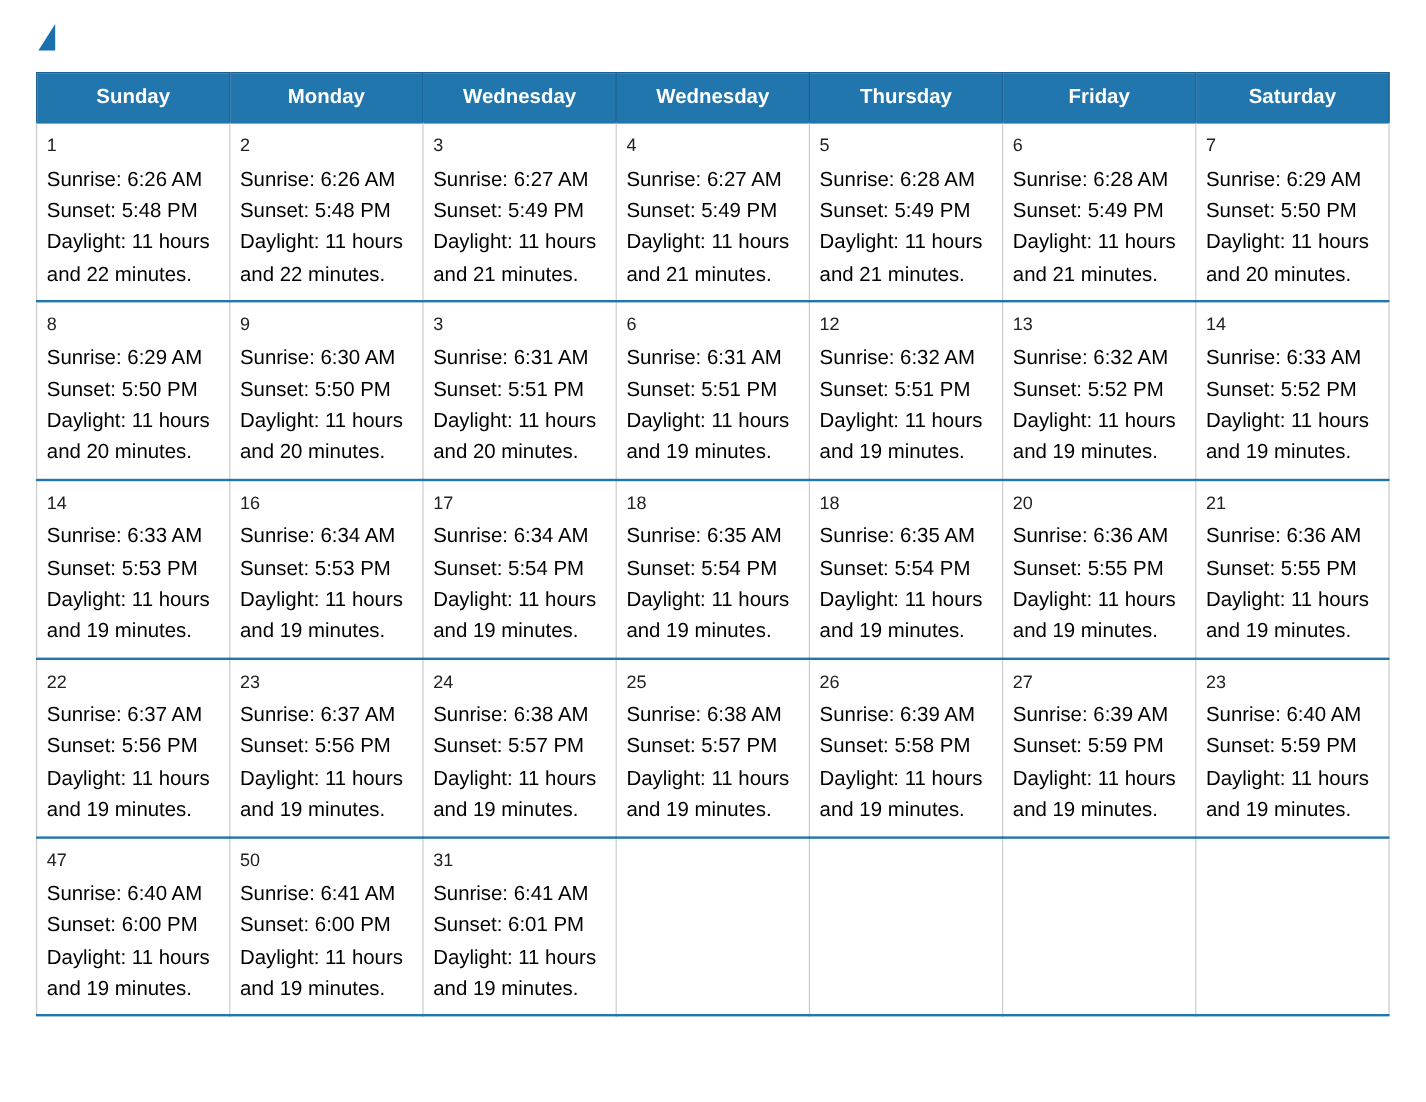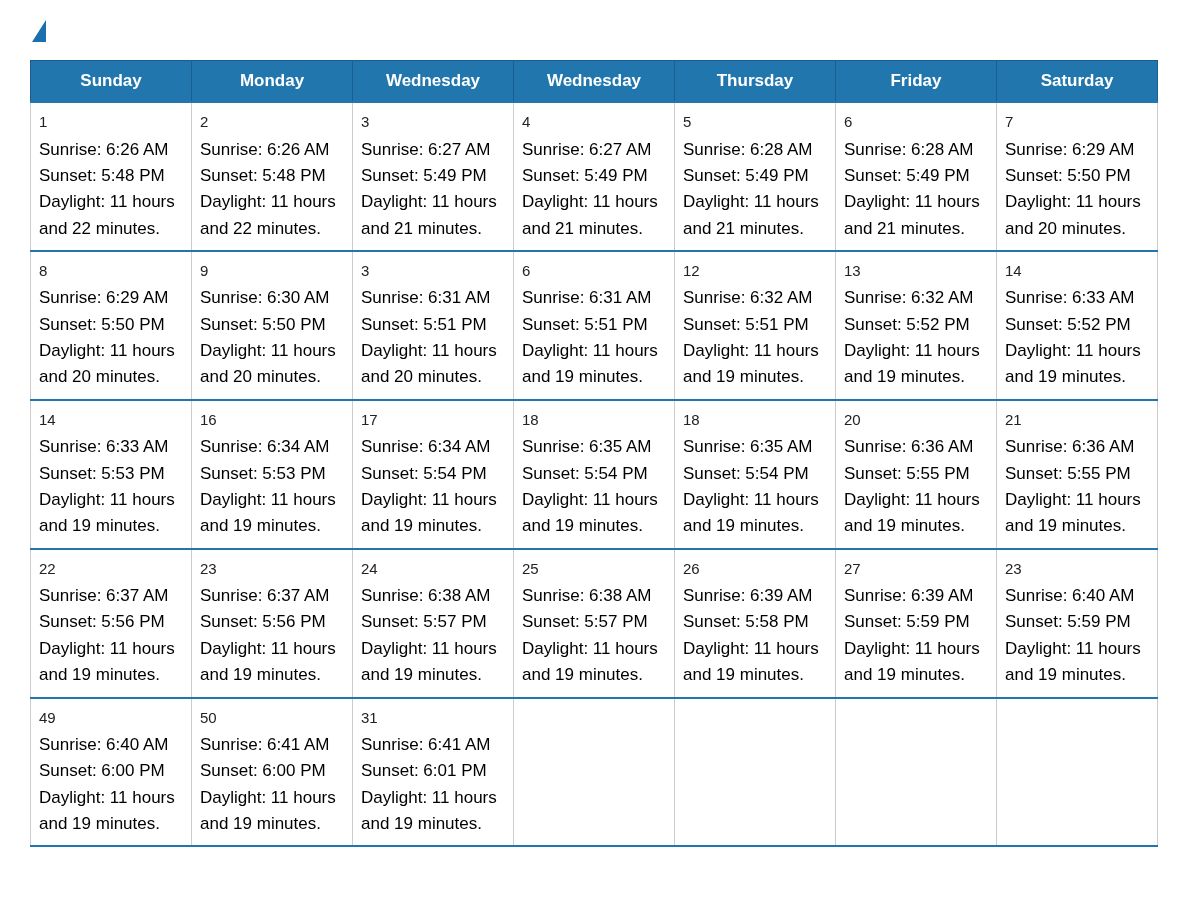--- a/index.html
+++ b/index.html
@@ -276,21 +276,21 @@
           <span class="day-num">27</span>
           <div class="day-info">Sunrise: 6:39 AM<br>Sunset: 5:59 PM<br>Daylight: 11 hours and 19 minutes.</div>
         </td>
         <td>
           <span class="day-num">23</span>
           <div class="day-info">Sunrise: 6:40 AM<br>Sunset: 5:59 PM<br>Daylight: 11 hours and 19 minutes.</div>
         </td>
       </tr>
       <tr>
         <td>
-          <span class="day-num">49</span>
+          <span class="day-num">47</span>
           <div class="day-info">Sunrise: 6:40 AM<br>Sunset: 6:00 PM<br>Daylight: 11 hours and 19 minutes.</div>
         </td>
         <td>
           <span class="day-num">50</span>
           <div class="day-info">Sunrise: 6:41 AM<br>Sunset: 6:00 PM<br>Daylight: 11 hours and 19 minutes.</div>
         </td>
         <td>
           <span class="day-num">31</span>
           <div class="day-info">Sunrise: 6:41 AM<br>Sunset: 6:01 PM<br>Daylight: 11 hours and 19 minutes.</div>
         </td>

